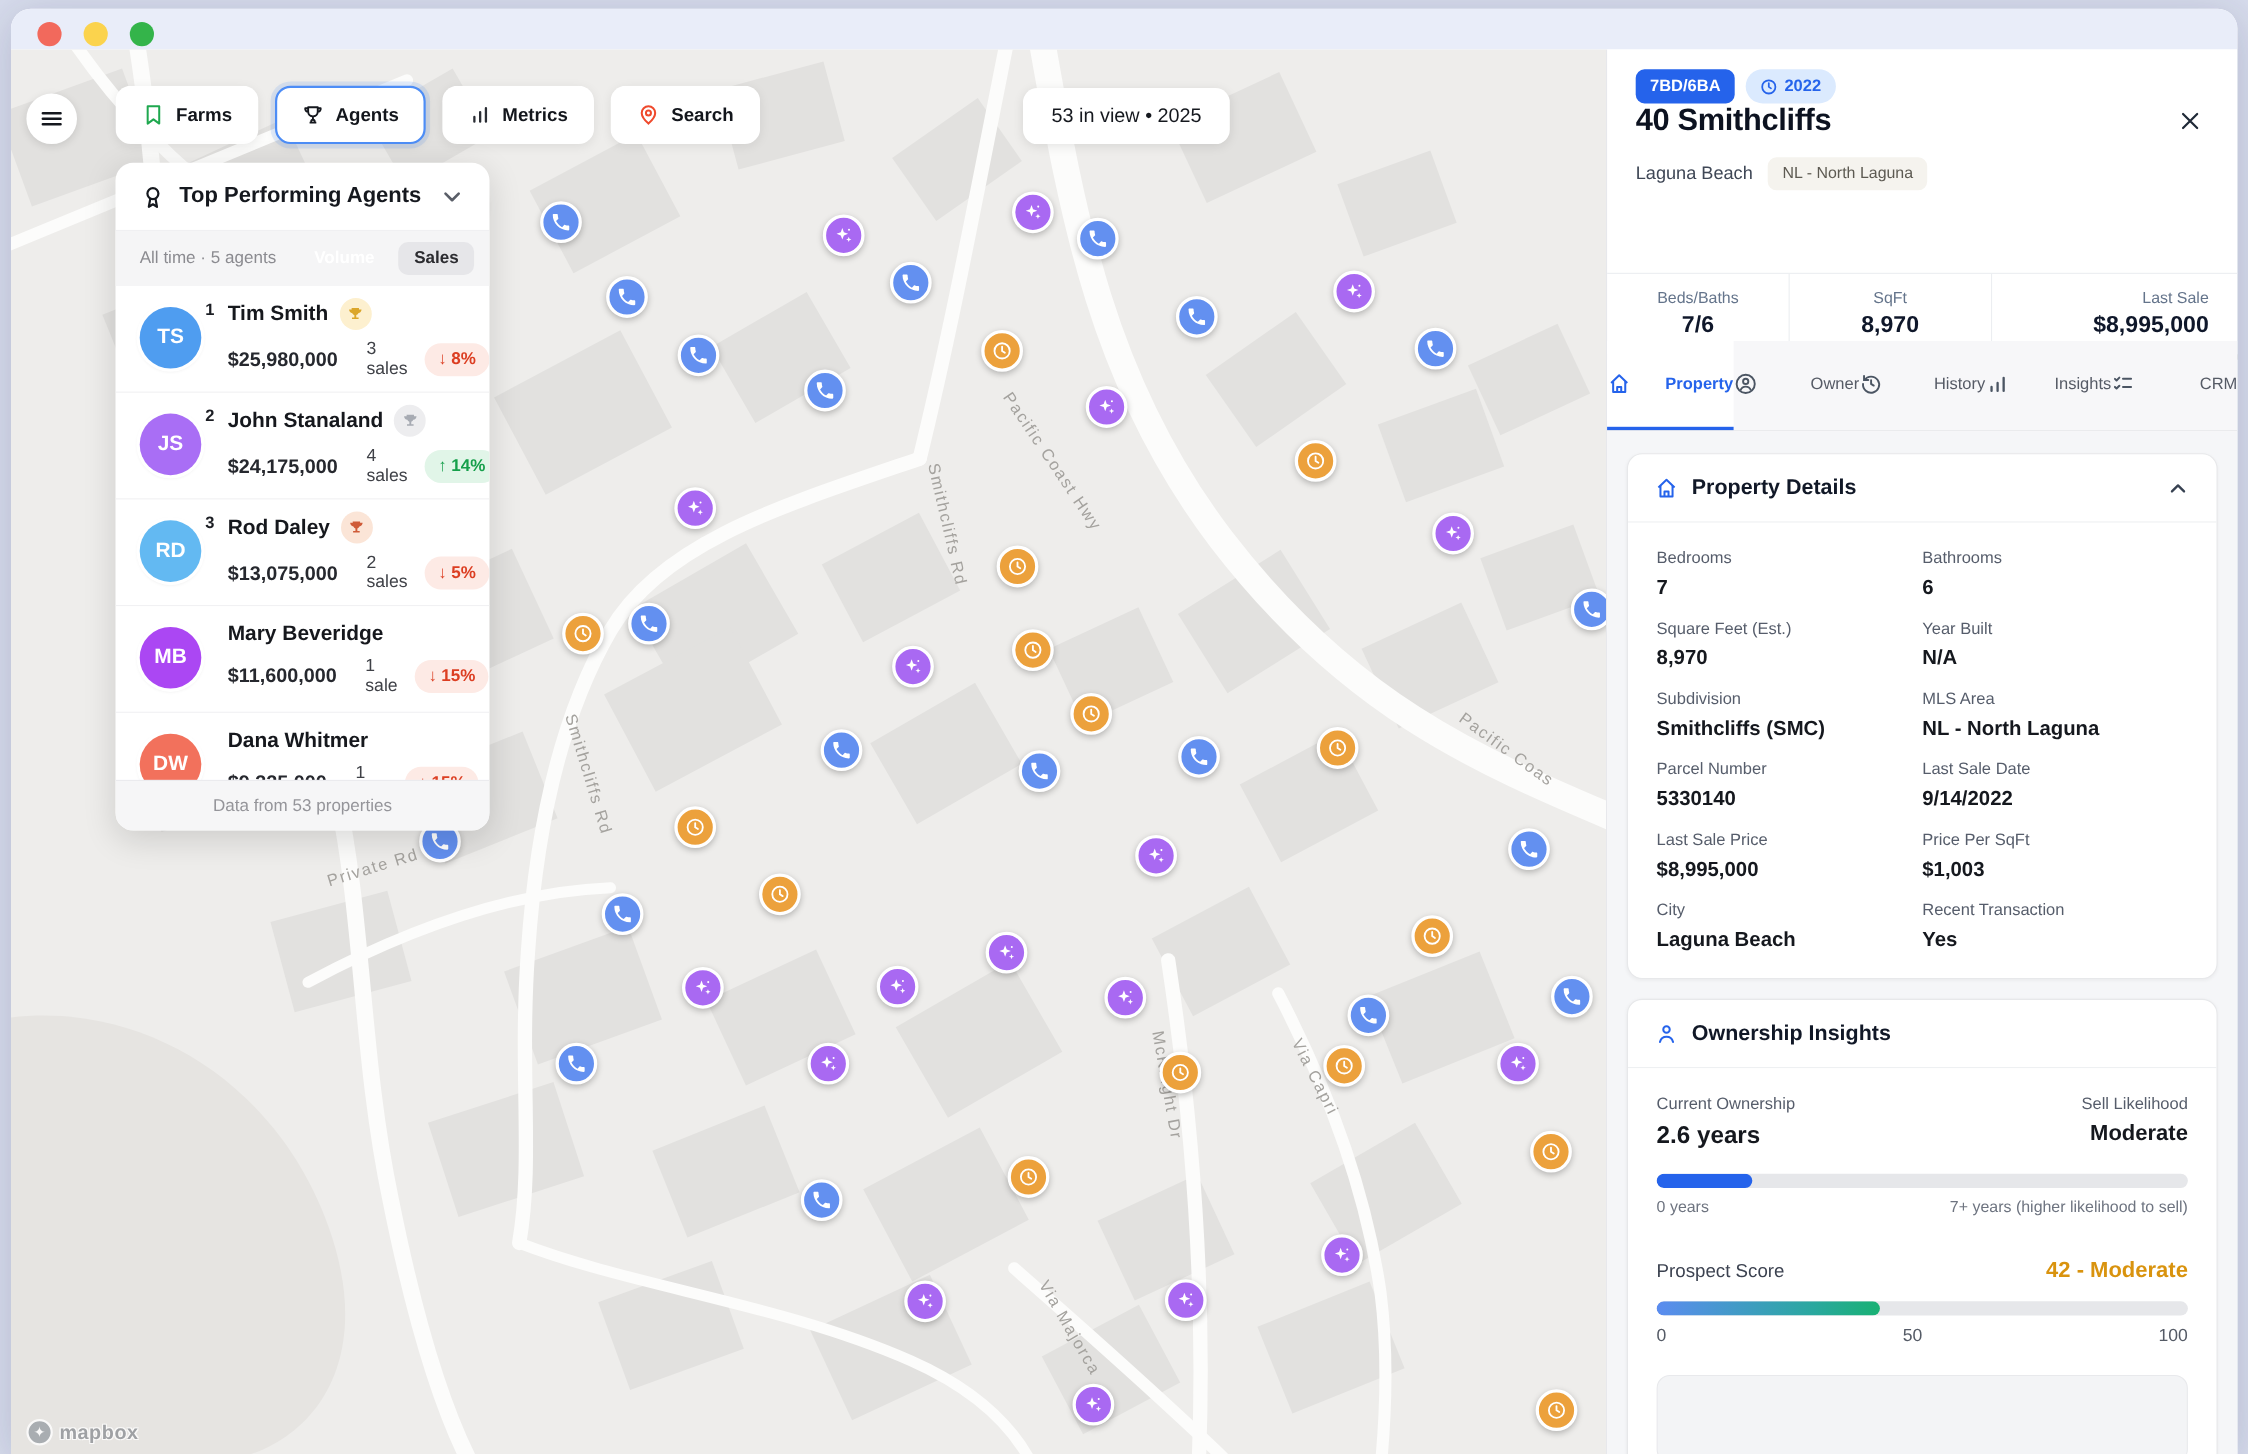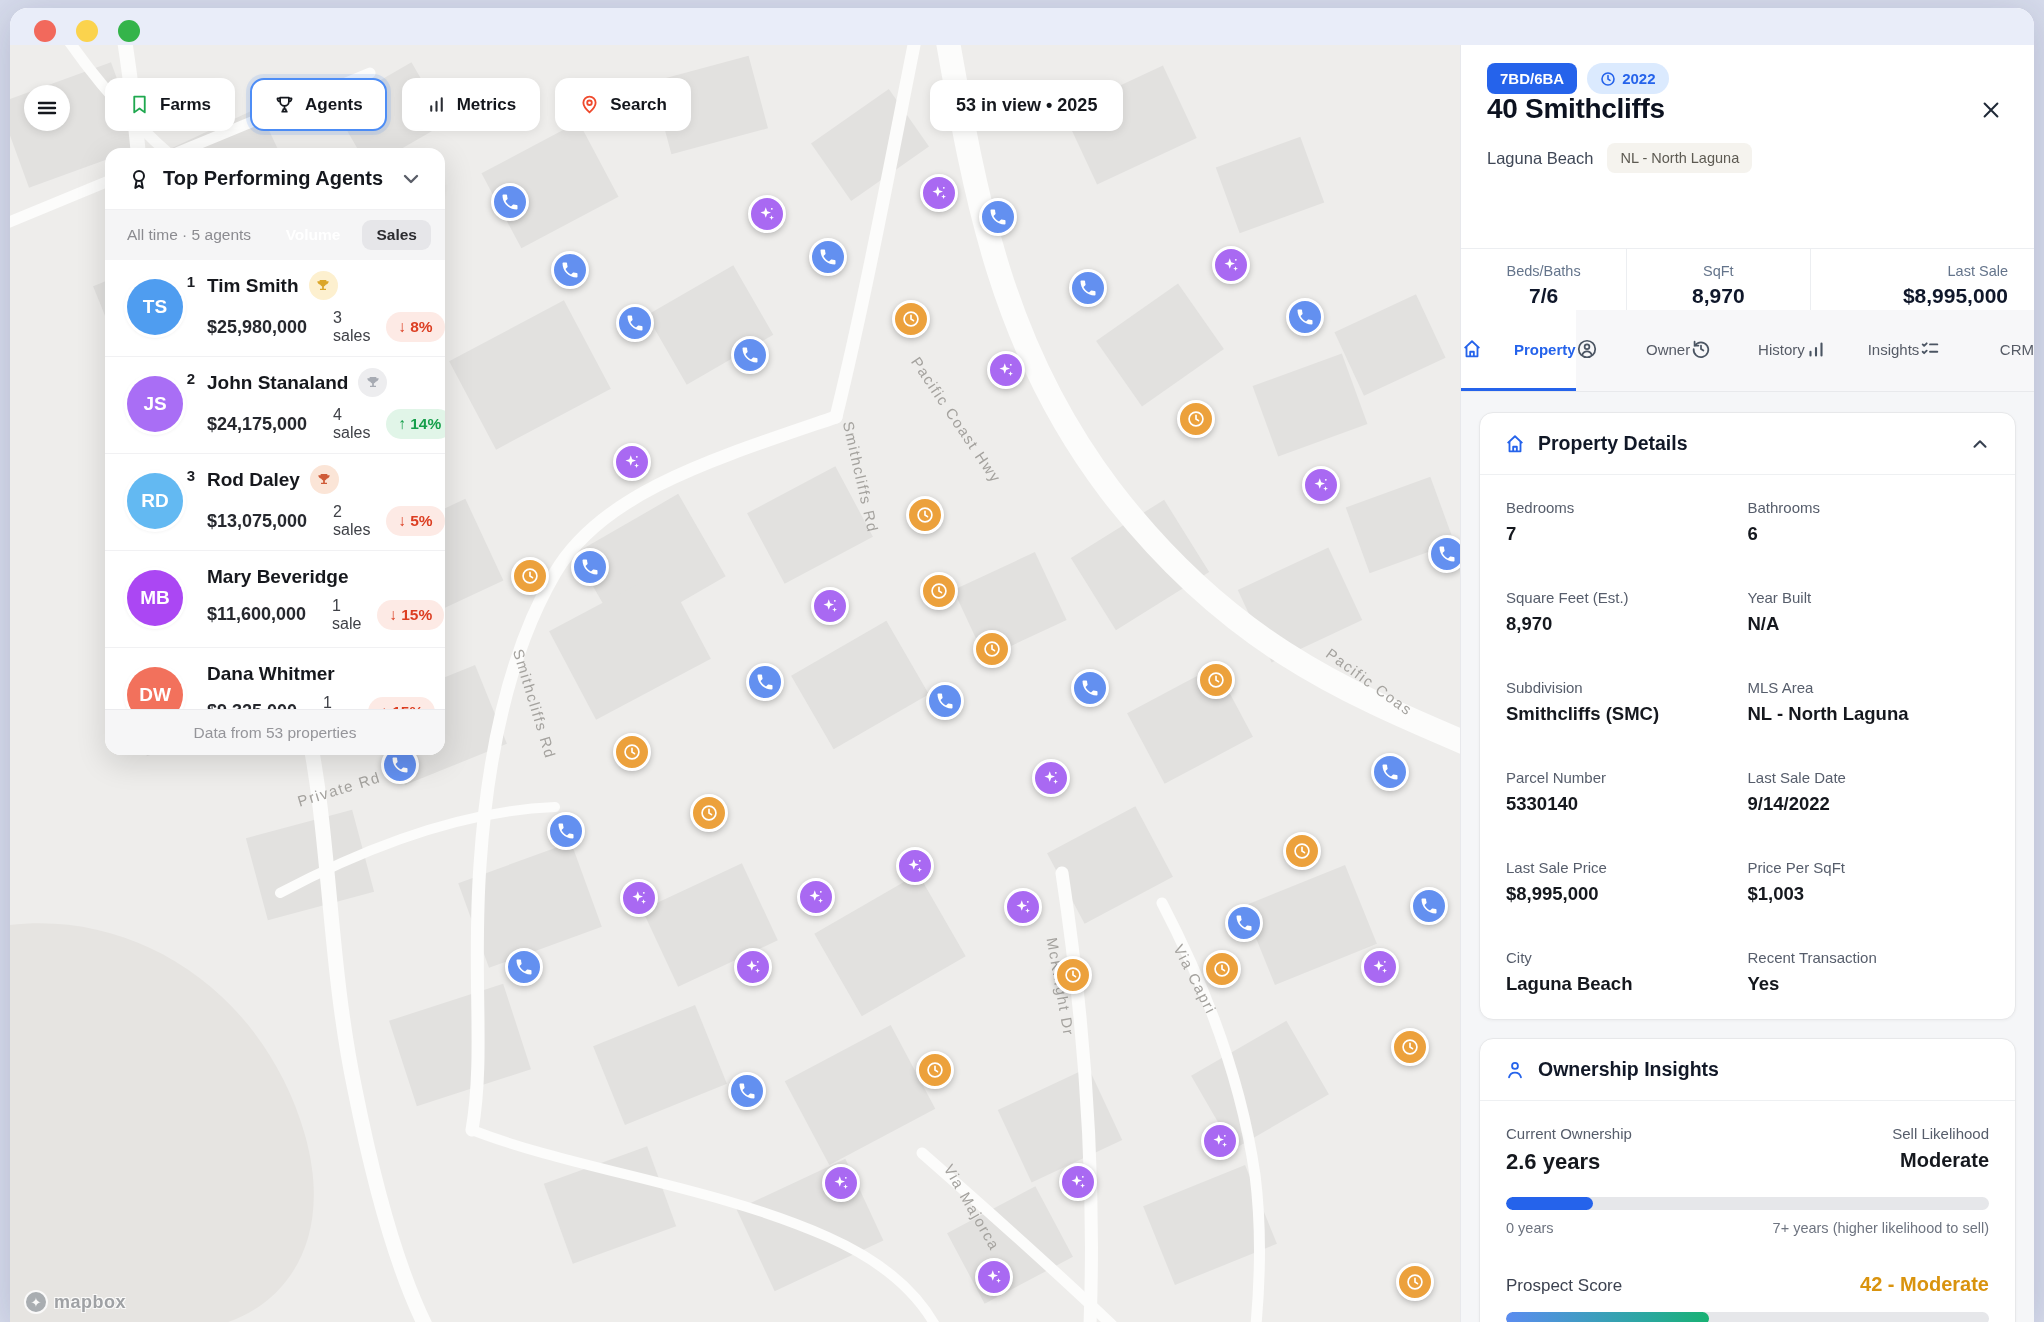--- a/index.html
+++ b/index.html
@@ -35,21 +35,21 @@
     background:#fff; border-radius:50%; box-shadow:0 2px 8px rgba(0,0,0,.12);
     display:flex; align-items:center; justify-content:center; cursor:pointer; }
   .toolbar { position:absolute; left:95px; top:33px; display:flex; gap:15px; z-index:10; }
   .tool-btn { height:53px; padding:0 22px; background:#fff; border-radius:14px;
     box-shadow:0 2px 10px rgba(0,0,0,.08); display:flex; align-items:center; gap:10px;
     font-size:17px; font-weight:600; color:#13161c; cursor:pointer; border:2px solid transparent; }
   .tool-btn.active { border-color:#4d8df6; box-shadow:0 0 0 4px rgba(77,141,246,.15),0 2px 10px rgba(0,0,0,.08); }
   .tool-btn svg { width:21px; height:21px; }
   .view-badge { position:absolute; left:920px; top:35px; height:51px; padding:0 26px; z-index:10;
     background:#fff; border-radius:13px; box-shadow:0 2px 10px rgba(0,0,0,.10);
-    display:flex; align-items:center; font-size:18px; font-weight:700; color:#15181e; }
+    display:flex; align-items:center; font-size:18px; font-weight:400; color:#15181e; }
 
   
   .agents-panel { position:absolute; left:95px; top:103px; width:340px; height:607px; z-index:11;
     background:#fff; border-radius:16px; box-shadow:0 8px 30px rgba(0,0,0,.14); overflow:hidden; }
   .ap-header { height:62px; display:flex; align-items:center; gap:12px; padding:0 22px; border-bottom:1px solid #f0f0f2; }
   .ap-header svg { width:24px; height:24px; }
   .ap-title { font-size:20px; font-weight:700; color:#15181e; flex:1; }
   .ap-sub { height:50px; background:#f5f5f6; display:flex; align-items:center; padding:0 14px 0 22px; }
   .ap-filter { font-size:15.5px; color:#8b8b90; flex:1; }
   .ap-toggle { display:flex; align-items:center; gap:8px; cursor:pointer; }
@@ -111,21 +111,21 @@
   .tab { flex:1; display:flex; flex-direction:row; align-items:center; justify-content:space-between; gap:7px;
     font-size:15px; color:#565b66; cursor:pointer; border-bottom:3px solid transparent; }
   .tab svg { width:22px; height:22px; }
   .tab.active { background:#fff; color:#2563eb; border-bottom-color:#2563eb; font-weight:600; }
   .pp-content { position:absolute; top:347px; left:0; right:0; bottom:0; background:#f5f6f8; padding:20px 18px; overflow:hidden; }
   .card { background:#fff; border:1px solid #e7e8ea; border-radius:14px; box-shadow:0 1px 3px rgba(0,0,0,.04); margin-bottom:18px; }
   .card-header { height:62px; display:flex; align-items:center; gap:12px; padding:0 24px; border-bottom:1px solid #eef0f2; }
   .card-header svg { width:22px; height:22px; }
   .card-title { font-size:19.5px; font-weight:700; color:#111827; flex:1; }
   .card-body { padding:24px 26px; }
-  .fields-grid { display:grid; grid-template-columns:1fr 1fr; row-gap:44px; }
+  .fields-grid { display:grid; grid-template-columns:1fr 1fr; row-gap:18px; }
   .field-label { font-size:15px; color:#565d6b; margin-bottom:7px; }
   .field-value { font-size:18.5px; font-weight:700; color:#15181e; }
   .own-row { display:flex; justify-content:space-between; align-items:flex-start; }
   .own-left .field-value { font-size:22px; font-weight:800; }
   .own-right { text-align:right; }
   .own-right .field-value { font-size:20px; }
   .bar { margin-top:22px; height:13px; border-radius:7px; background:#e6e7ea; overflow:hidden; }
   .bar-fill { height:100%; border-radius:7px; background:#2563eb; }
   .bar-fill.gradient { background:linear-gradient(90deg,#5b8cf0 0%,#2aa89f 70%,#18b173 100%); }
   .scale-row { margin-top:10px; display:flex; justify-content:space-between; font-size:14.5px; color:#6e7480; }

